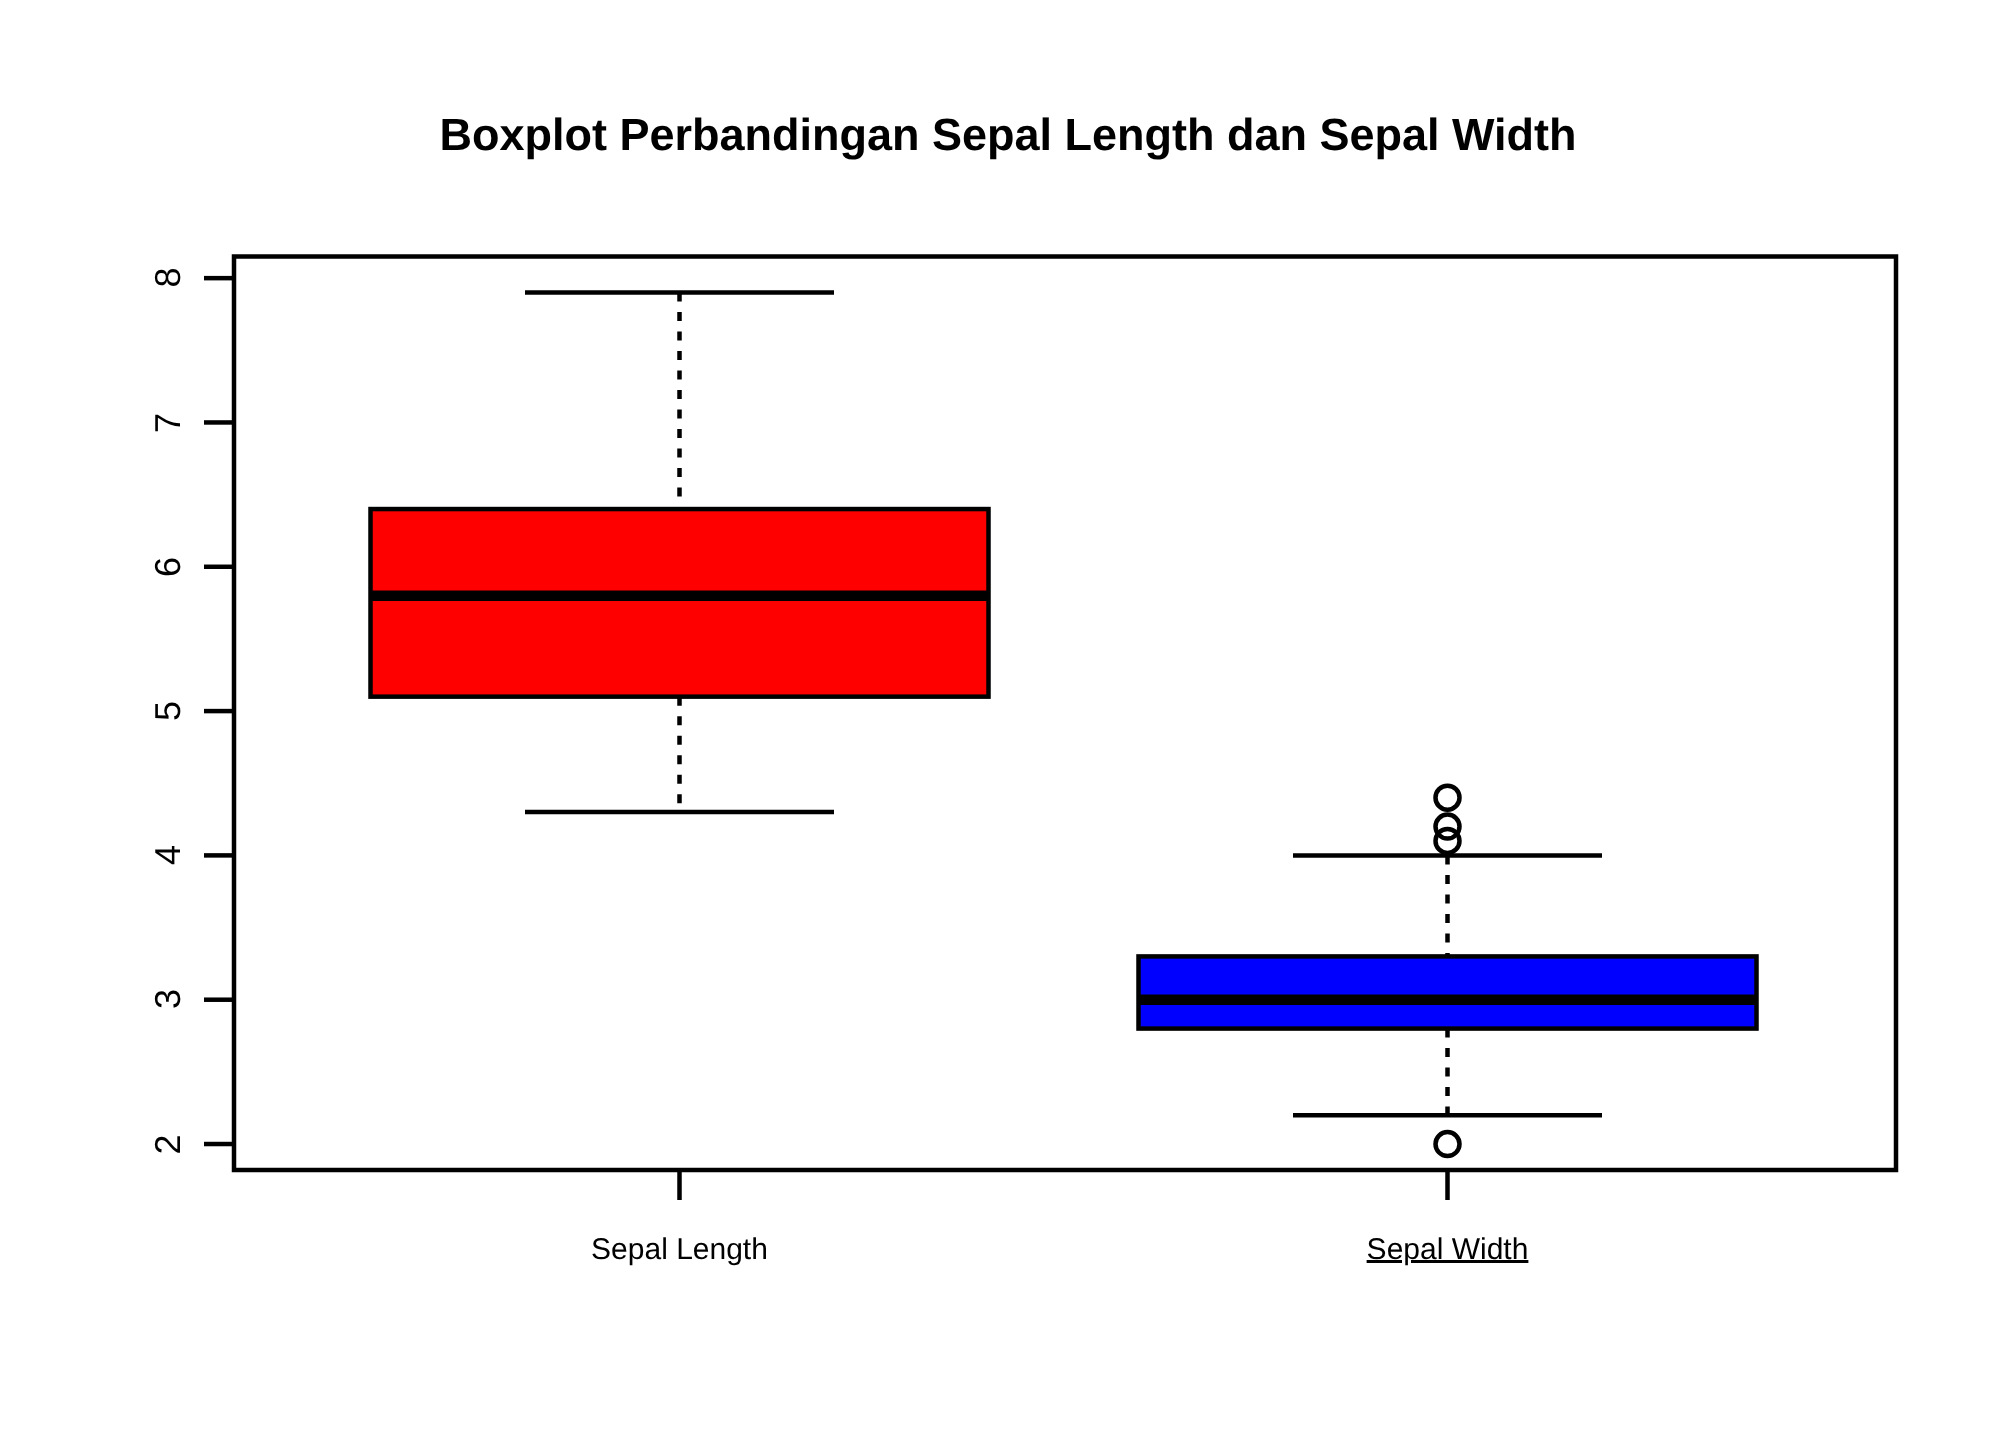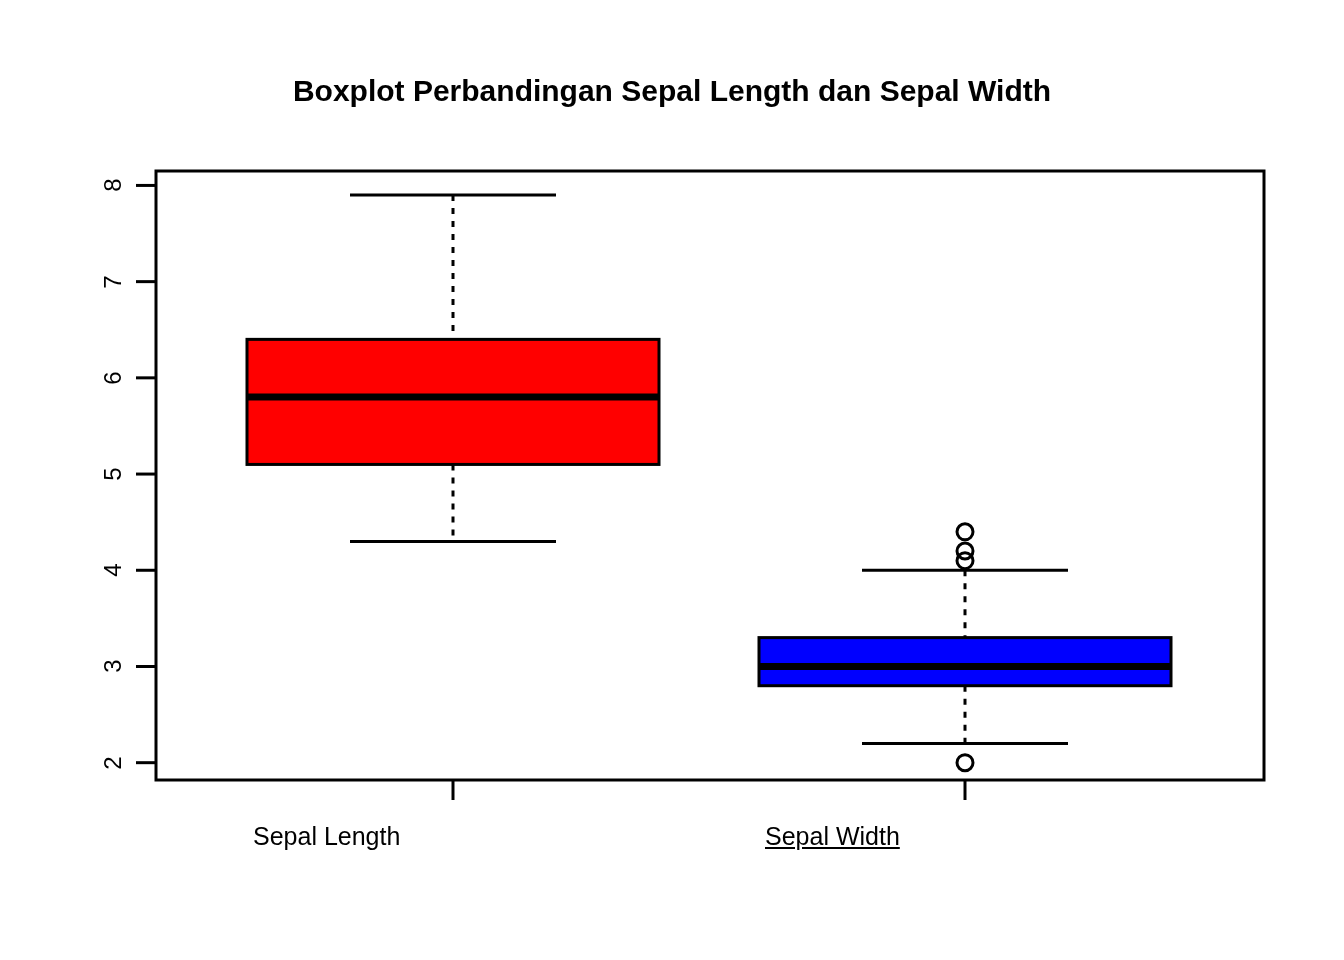--- a/index.html
+++ b/index.html
@@ -26,22 +26,23 @@
     top: 58px;
     width: 1344px;
     text-align: center;
     font-size: 30px;
     font-weight: bold;
     color: #000000;
     letter-spacing: 0px;
   }
   .axis-label-x {
     position: absolute;
-    font-size: 25px;
+    font-size: 20px;
     color: #000000;
+    text-align: center;
     white-space: nowrap;
   }
   .ytick-label {
     position: absolute;
     font-size: 24px;
     color: #000000;
     white-space: nowrap;
     transform-origin: center center;
   }
   svg {

